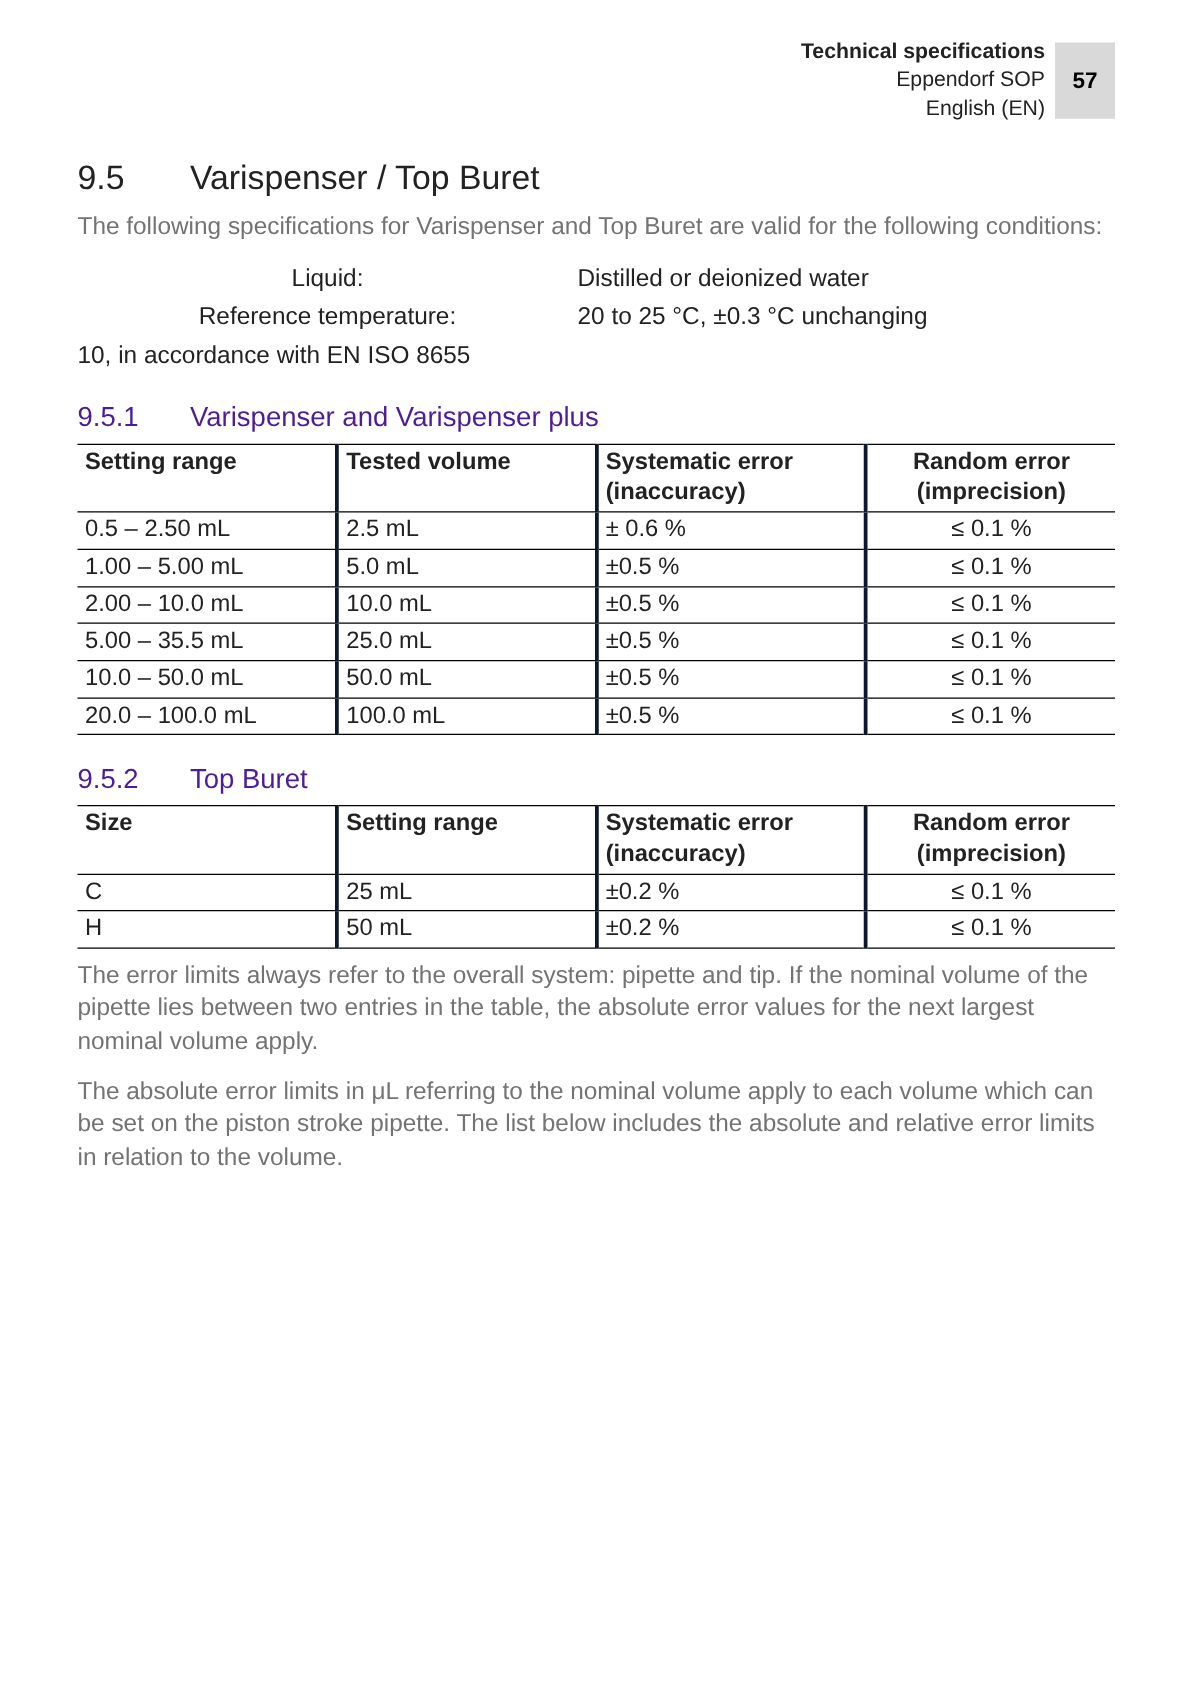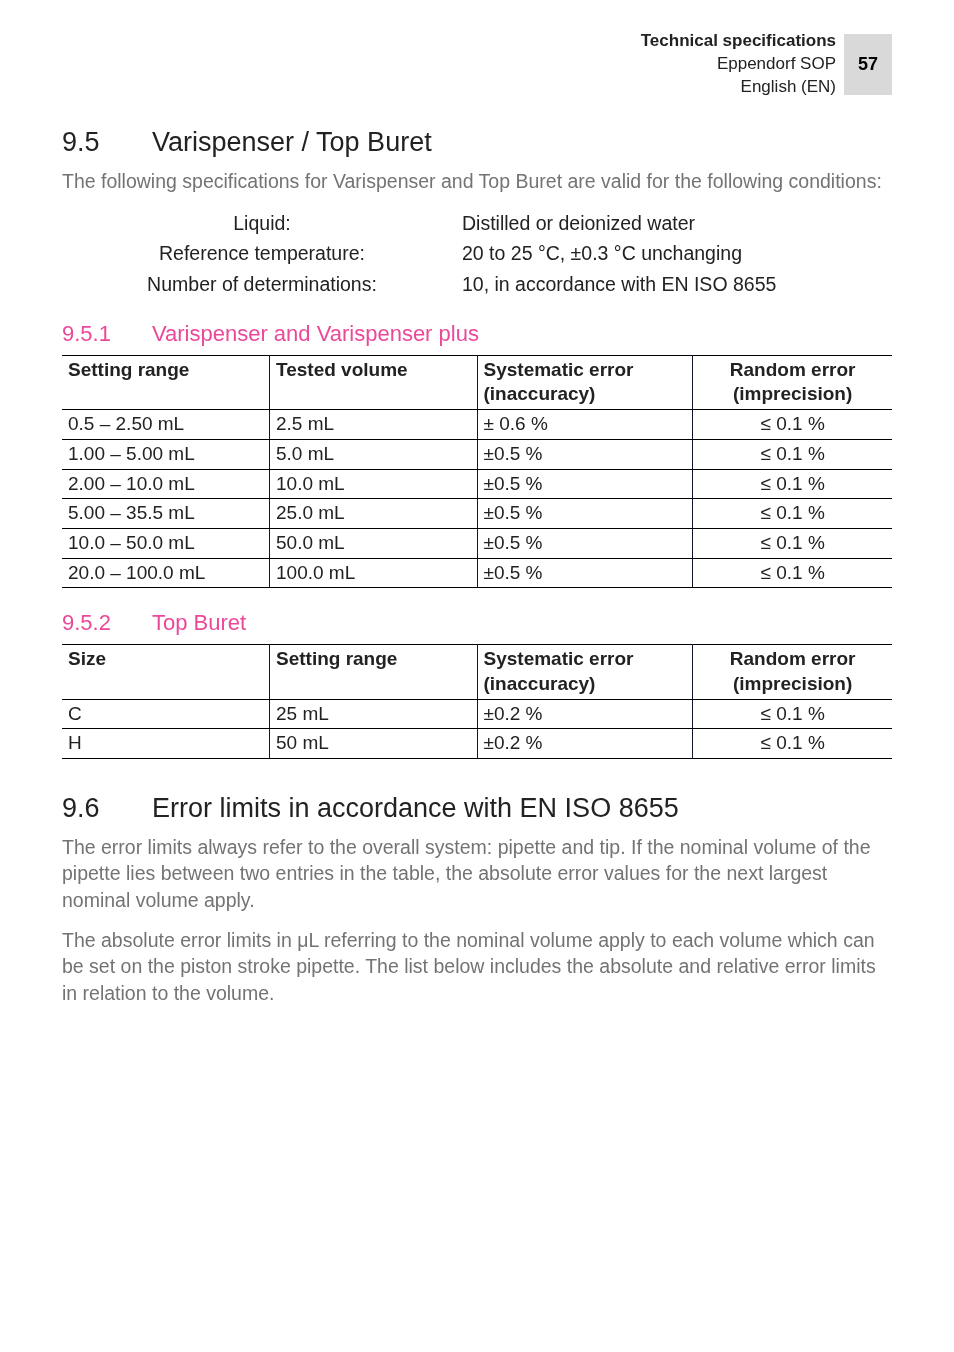--- a/index.html
+++ b/index.html
@@ -43,21 +43,21 @@
     font-size: 27px;
     font-weight: 400;
     margin: 28px 0 10px 0;
     color: #222;
   }
   h2.sec .num { display:inline-block; width: 90px; }
   h3.sub {
     font-size: 22px;
     font-weight: 400;
     margin: 22px 0 8px 0;
-    color: #ec4899;
+    color: #4c1d95;
   }
   h3.sub .num { display:inline-block; width: 90px; }
   p.body {
     font-size: 19.5px;
     line-height: 1.35;
     margin: 8px 0 14px 0;
     color: #737373;
   }
   .cond-row {
     display: flex;
@@ -67,21 +67,21 @@
   .cond-label { width: 400px; text-align: center; }
   .cond-val { flex: 1; }
   table.spec {
     width: 100%;
     border-collapse: collapse;
     font-size: 19px;
     margin-top: 2px;
   }
   table.spec th, table.spec td {
     border-left: 1px solid #000;
-    border-right: 1px solid #0f172a;
+    border-right: 3px solid #0f172a;
     border-bottom: 1px solid #000;
     padding: 2px 6px 2px 6px;
     text-align: left;
     vertical-align: top;
     line-height: 1.3;
   }
   table.spec tr:first-child th {
     border-top: 1.5px solid #000;
     border-bottom: 1.5px solid #000;
     font-weight: 700;
@@ -121,21 +121,20 @@
   <div>
     <div class="cond-row">
       <div class="cond-label">Liquid:</div>
       <div class="cond-val">Distilled or deionized water</div>
     </div>
     <div class="cond-row">
       <div class="cond-label">Reference temperature:</div>
       <div class="cond-val">20 to 25 °C, ±0.3 °C unchanging</div>
     </div>
     <div class="cond-row">
-      <div class="cond-label">Number of determinations:</div>
       <div class="cond-val">10, in accordance with EN ISO 8655</div>
     </div>
   </div>
 
   <h3 class="sub">
     <span class="num">9.5.1</span><span>Varispenser and Varispenser plus</span>
   </h3>
 
   <table class="spec">
     <colgroup>
@@ -216,20 +215,17 @@
         </tr>
     <tr>
           <td>H</td>
           <td>50 mL</td>
           <td>±0.2 %</td>
           <td>≤ 0.1 %</td>
         </tr>
   </tbody>
     </table>
 
-  <h2 class="sec" style="margin-top:34px;">
-    <span class="num">9.6</span><span>Error limits in accordance with EN ISO 8655</span>
-  </h2>
 
   <p class="body">The error limits always refer to the overall system: pipette and tip. If the nominal volume of the pipette lies between two entries in the table, the absolute error values for the next largest nominal volume apply.</p>
   <p class="body">The absolute error limits in μL referring to the nominal volume apply to each volume which can be set on the piston stroke pipette. The list below includes the absolute and relative error limits in relation to the volume.</p>
 
 </div>
 
 </body></html>

